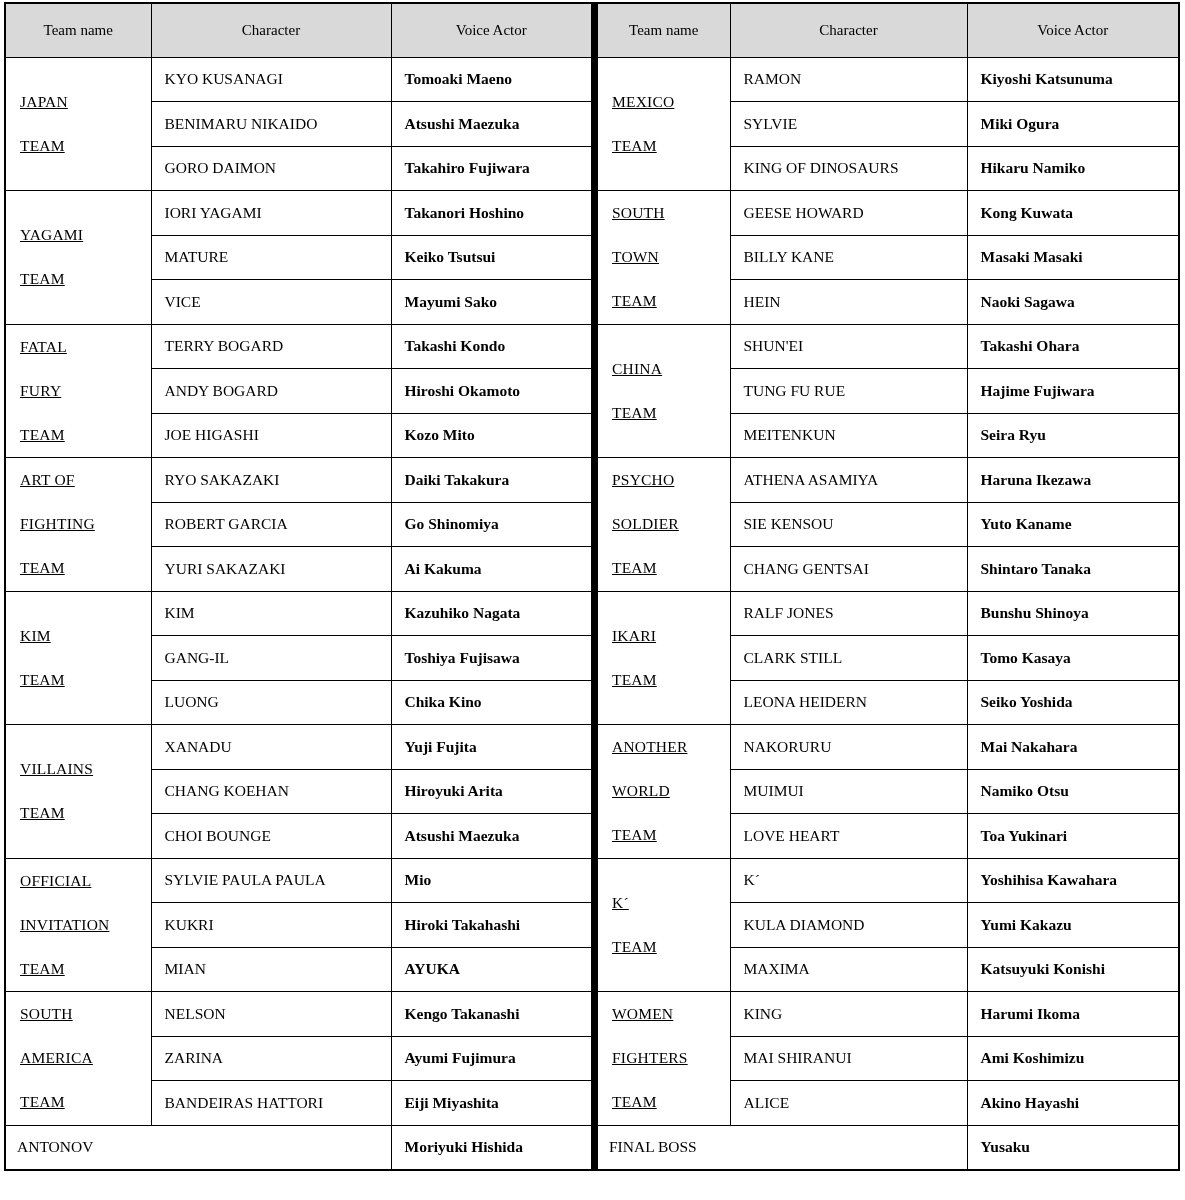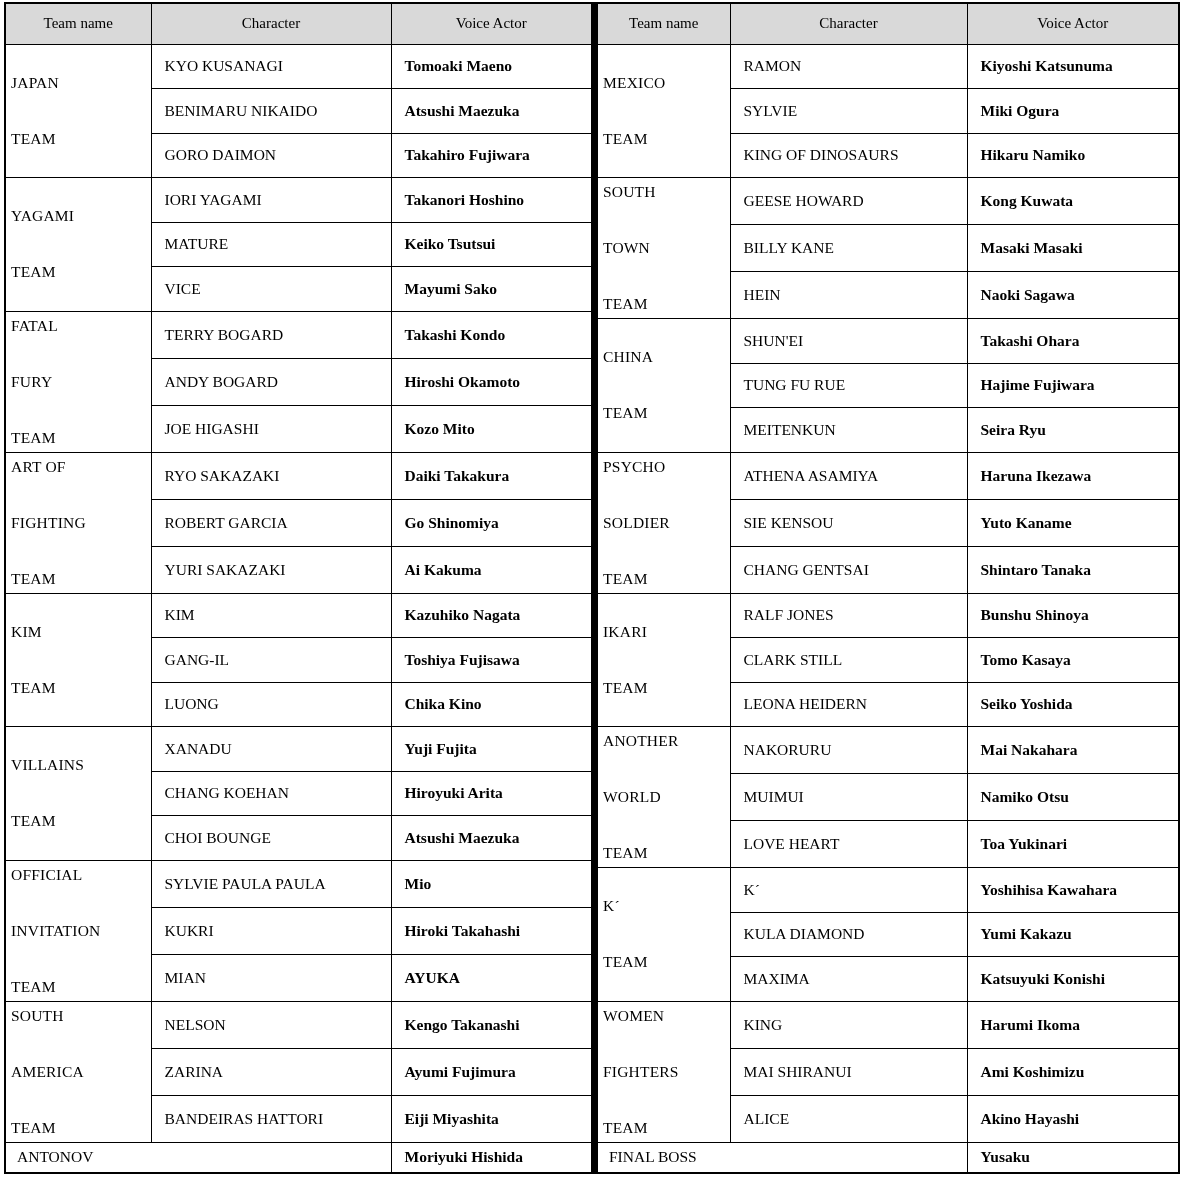--- a/index.html
+++ b/index.html
@@ -22,38 +22,39 @@
     border: 2px solid #000;
   }
   .t-left  { width: 587px; }
   .t-right { width: 582px; }
   .divider { width: 3px; background: #000; }
   th, td { border: 1px solid #000; overflow: hidden; }
   th {
     background: #d9d9d9;
     font-weight: normal;
     font-size: 15px;
-    height: 41px;
+    height: 54px;
     text-align: center;
     padding: 0 6px;
   }
   td {
     font-size: 15.5px;
     vertical-align: middle;
     padding: 0 8px 0 13px;
   }
   td.char  { height: 44.5px; }
   td.actor { font-weight: bold; }
   td.team {
     white-space: pre-line;
-    line-height: 28px;
-    padding-left: 5px;
+    line-height: 22px;
+    padding-left: 14px;
     letter-spacing: 0.2px;
-  }
-  td.footer-name { height: 31px; padding-left: 11px; }
+    text-decoration: underline;
+  }
+  td.footer-name { height: 45px; padding-left: 11px; }
 </style>
 </head>
 <body>
 
 <div class="layout">
 
   <table class="t-left">
     <colgroup>
         <col style="width:146px">
         <col style="width:240px">

